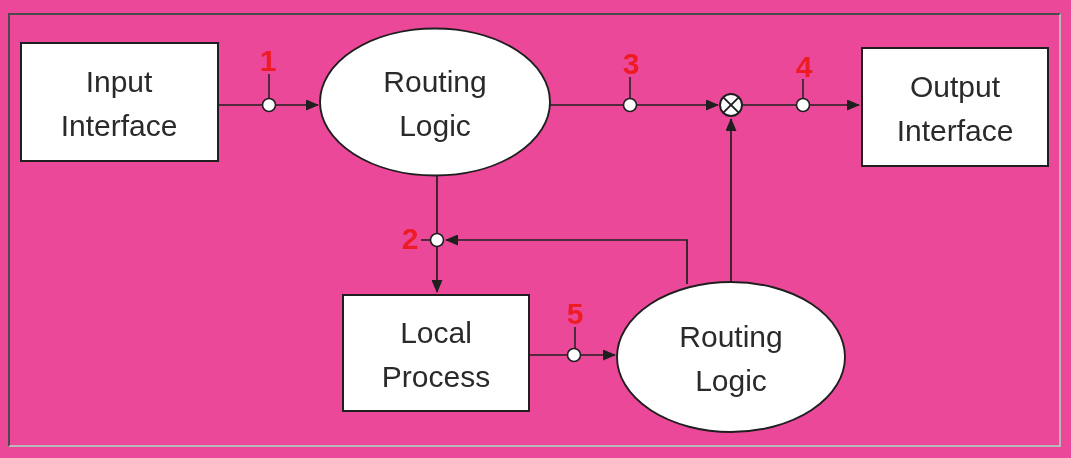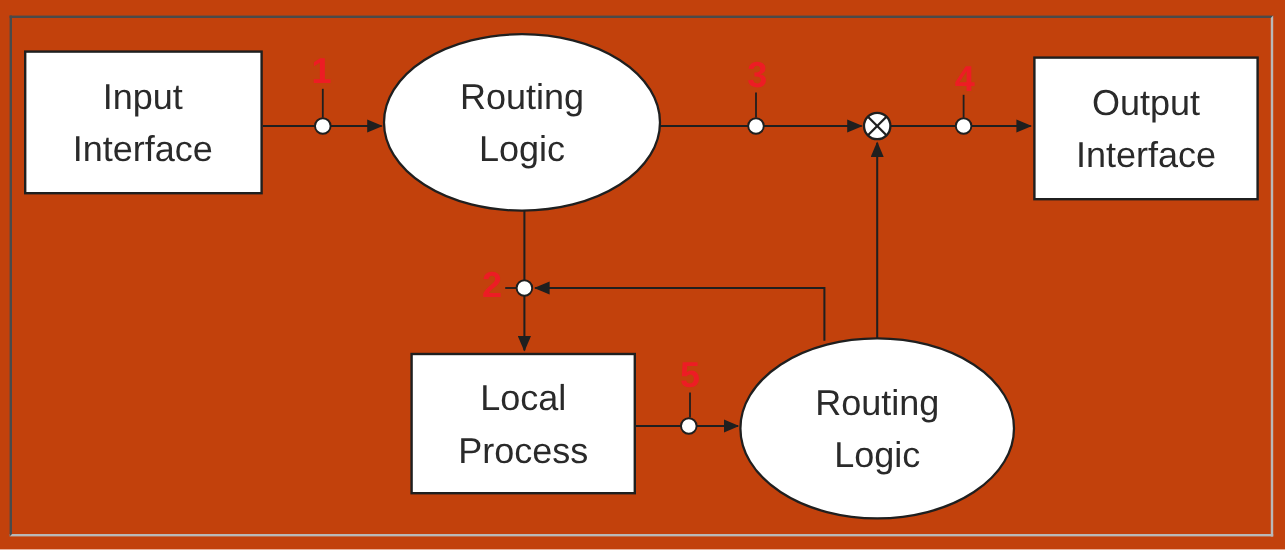--- a/index.html
+++ b/index.html
@@ -6,21 +6,21 @@
     --stroke:#1f1f1f;
     --label-red:#ed1c24;
     --fill:#ffffff;
     --frame-dark:#4a4a4a;
     --frame-light:#b9b9b9;
   }
   html,body{margin:0;padding:0;background:#ffffff;}
   .canvas{
     position:relative;
     width:1071px;height:458px;
-    background:#c2410c;
+    background:#ec4899;
     font-family:"Liberation Sans", sans-serif;
     overflow:hidden;
   }
   .frame{
     position:absolute;
     left:8px;top:13px;
     width:1049px;height:430px;
     border-top:2px solid var(--frame-dark);
     border-left:2px solid var(--frame-dark);
     border-right:2px solid var(--frame-light);

